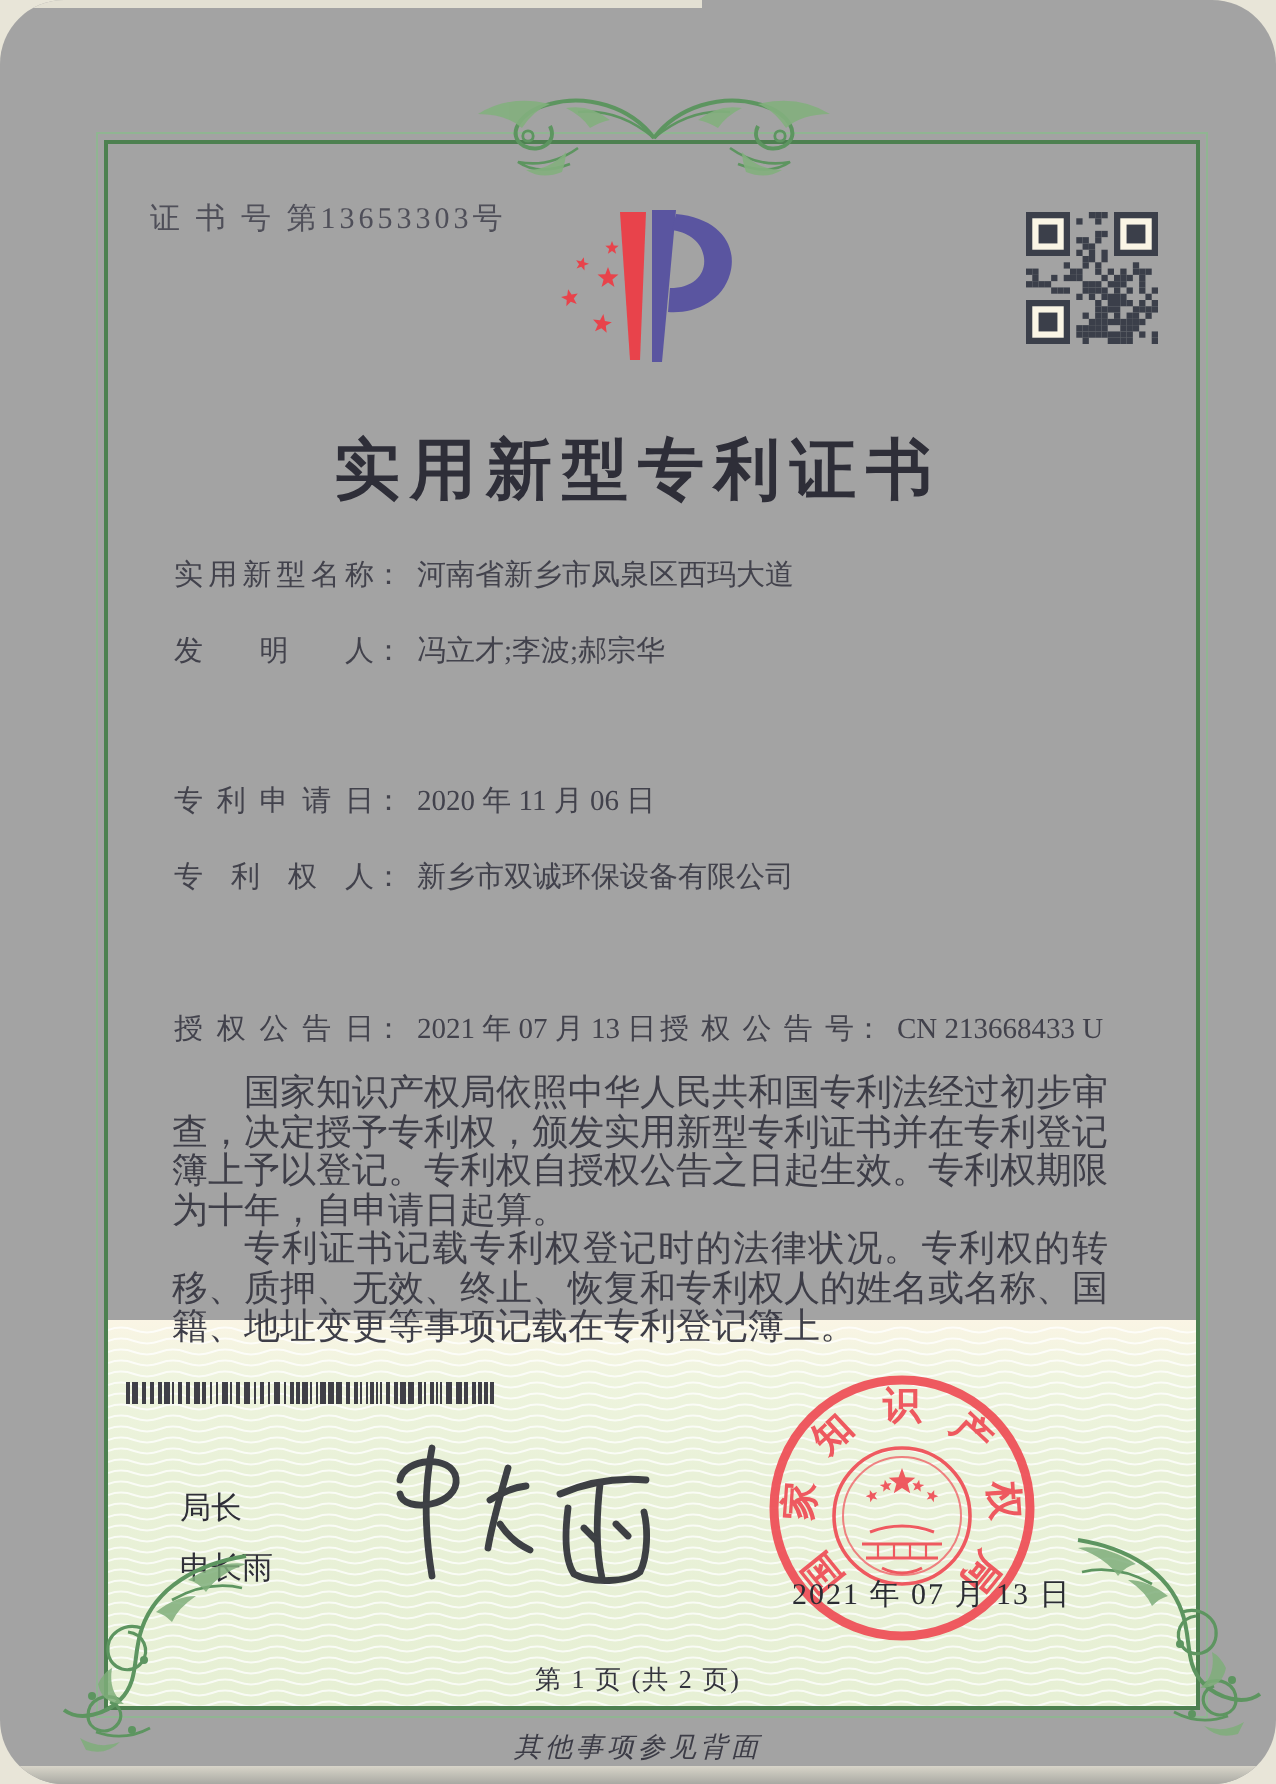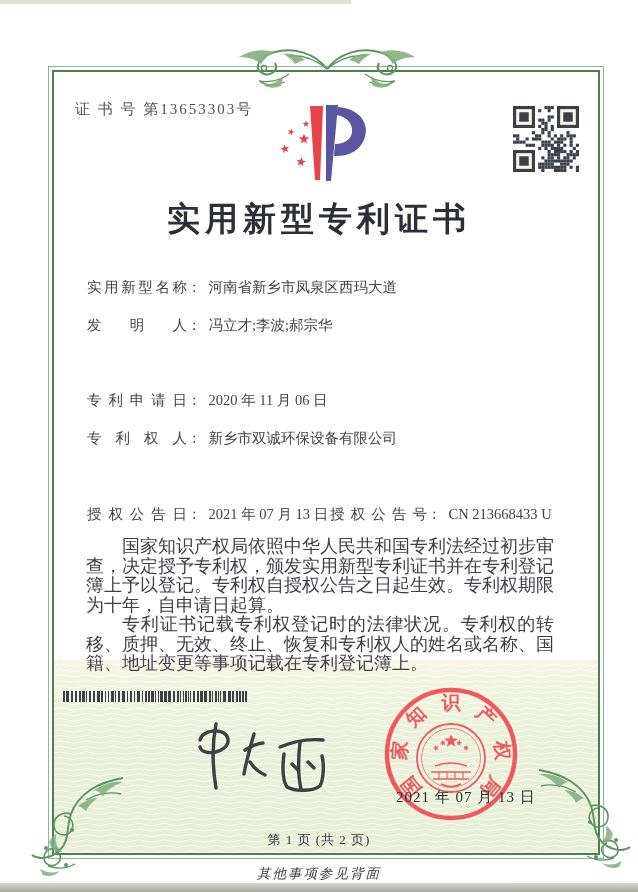--- a/index.html
+++ b/index.html
@@ -1,37 +1,37 @@
 <!DOCTYPE html>
 <html><head>
 <meta charset="utf-8">
 <style>
   html,body{margin:0;padding:0;}
   body{width:638px;height:892px;position:relative;background:#e8e5d8;
        font-family:"Liberation Serif","DejaVu Serif",serif;}
-  .paper{position:absolute;inset:0;background:#ffffff;overflow:hidden;}
+  .paper{position:absolute;inset:0;background:#a3a3a3;overflow:hidden;border-radius:32px;}
   .scan-edge-bottom{position:absolute;left:0;right:0;bottom:0;height:9px;
        background:linear-gradient(#d8d5c9,#a9a9a3);}
   .scan-edge-top{position:absolute;left:0;top:0;width:55%;height:4px;background:#e3e0d3;}
 
   
   .green-zone{position:absolute;left:54px;top:660px;width:544px;height:193px;
        background:linear-gradient(#faf5e5 0%, #eef4de 16%, #e9f1d8 40%, #e7f0d5 100%);}
   .green-zone svg{position:absolute;inset:0;}
 
   
   .frame{position:absolute;left:52px;top:70px;width:544px;height:781px;
        border:2px solid #4d8050;outline:1px solid #90b592;outline-offset:3px;}
 
   .cert-no{position:absolute;left:75px;top:100px;font-size:15px;letter-spacing:2px;color:#4f4f59;}
 
   .logo{position:absolute;left:268px;top:102px;}
   .qr{position:absolute;left:513px;top:106px;width:66px;height:66px;}
 
-  .title{position:absolute;left:0;right:0;top:197px;margin:0;text-align:center;
+  .title{position:absolute;left:0;right:0;top:197px;margin:16px;text-align:center;
        font-size:33px;font-weight:600;letter-spacing:5px;color:#2e2e38;}
 
   .frow{position:absolute;left:87px;font-size:14.5px;color:#42424c;white-space:nowrap;}
   .f-label{display:inline-block;width:100px;text-align:justify;text-align-last:justify;}
   .f-colon{margin-right:7px;}
   .f-pair2{position:absolute;left:243px;top:0;}
   .f-pair2 .f-label{width:97px;}
 
   .body-text{position:absolute;left:86px;top:537px;width:468px;font-size:18px;
        line-height:19.5px;color:#3e3e48;text-align:justify;}
@@ -345,20 +345,24 @@
       <rect x="157" y="0" width="1" height="11" fill="#3f3f47"></rect>
       <rect x="160" y="0" width="3" height="11" fill="#3f3f47"></rect>
       <rect x="165" y="0" width="3" height="11" fill="#3f3f47"></rect>
       <rect x="169" y="0" width="2" height="11" fill="#3f3f47"></rect>
       <rect x="173" y="0" width="2" height="11" fill="#3f3f47"></rect>
       <rect x="176" y="0" width="2" height="11" fill="#3f3f47"></rect>
       <rect x="179" y="0" width="2" height="11" fill="#3f3f47"></rect>
       <rect x="182" y="0" width="2" height="11" fill="#3f3f47"></rect>
     </svg>
 
+  <div class="commissioner">
+    <div>局长</div>
+    <div>申长雨</div>
+  </div>
 
   <svg class="signature" width="150" height="82" viewBox="0 0 150 82">
     <g stroke="#2b2d34" stroke-width="3.4" fill="none" stroke-linecap="round" opacity="0.9">
       <path d="M28,8 C24,28 24,48 28,72"></path>
       <path d="M12,24 C14,13 38,11 40,23 C42,37 14,41 12,31"></path>
       <path d="M66,18 C62,32 58,46 56,58"></path>
       <path d="M57,34 Q66,28 75,27"></path>
       <path d="M62,46 Q68,55 77,59"></path>
       <path d="M92,31 Q113,22 135,24"></path>
       <path d="M112,26 C110,44 110,60 113,73"></path>

